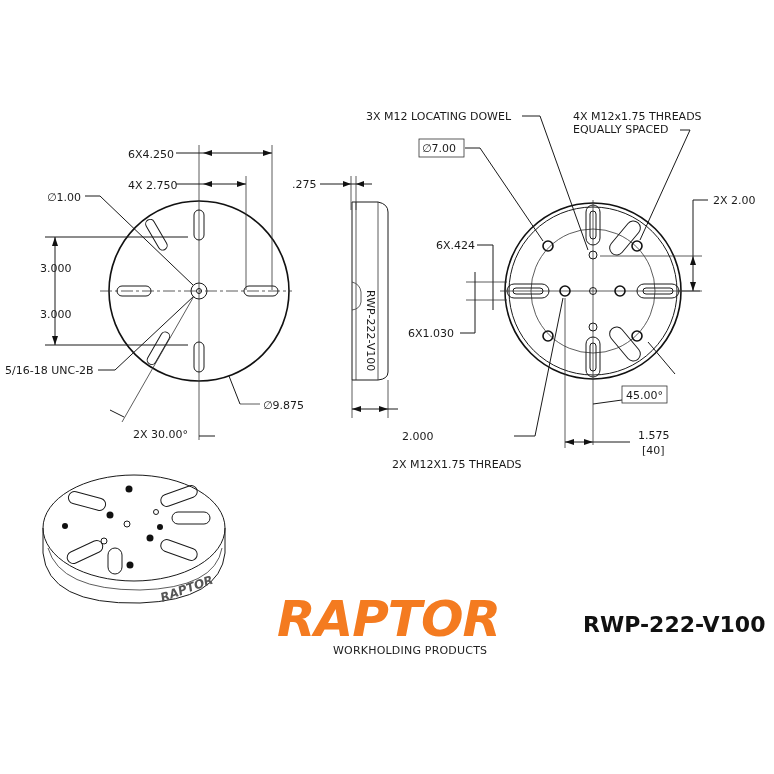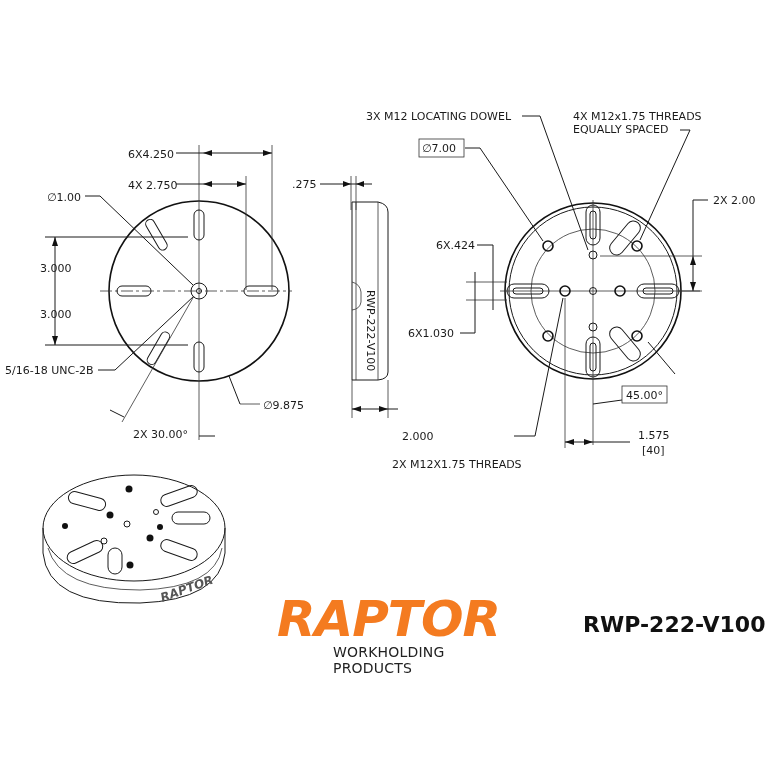--- a/index.html
+++ b/index.html
@@ -5,21 +5,21 @@
   html, body { margin:0; padding:0; background:#ffffff; }
   body { width:774px; height:774px; position:relative; overflow:hidden; font-family:"DejaVu Sans", sans-serif; }
   svg#drawing { position:absolute; left:0; top:0; }
   .lbl { font-family:"DejaVu Sans", sans-serif; font-size:11px; fill:#1a1a1a; }
   .ln { stroke:#1a1a1a; stroke-width:1; fill:none; }
   .thin { stroke:#333; stroke-width:0.8; fill:none; }
   .thick { stroke:#111; stroke-width:1.6; fill:none; }
   .logo { position:absolute; left:277px; top:596px; width:220px; height:70px; }
   .logo-word { position:absolute; left:0; top:-6px; font-family:"DejaVu Sans", sans-serif; font-weight:bold; font-style:italic; font-size:50px; color:#f47b20; letter-spacing:-1px; }
   .logo-tm { position:absolute; left:206px; top:4px; font-size:6px; color:#f47b20; }
-  .logo-sub { position:absolute; left:56px; top:48px; font-family:"DejaVu Sans", sans-serif; font-size:14px; color:#222; letter-spacing:0.2px; }
+  .logo-sub { position:absolute; left:56px; top:48px; font-family:"DejaVu Sans", sans-serif; font-size:11px; color:#222; letter-spacing:0.2px; }
   .partno { position:absolute; left:583px; top:612px; font-family:"DejaVu Sans", sans-serif; font-weight:bold; font-size:22px; color:#111; }
 </style>
 </head>
 <body>
 
 <svg id="drawing" width="774" height="774" viewBox="0 0 774 774">
 
   <g>
     <circle cx="199" cy="291" r="90" class="thick"></circle>
 

